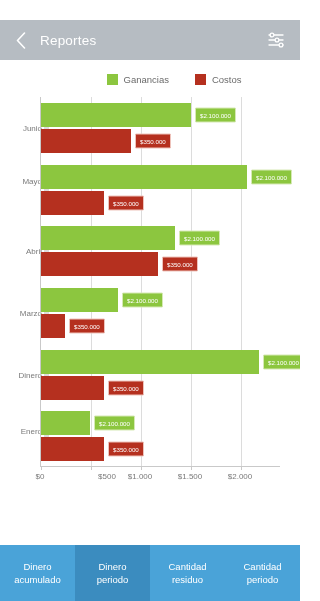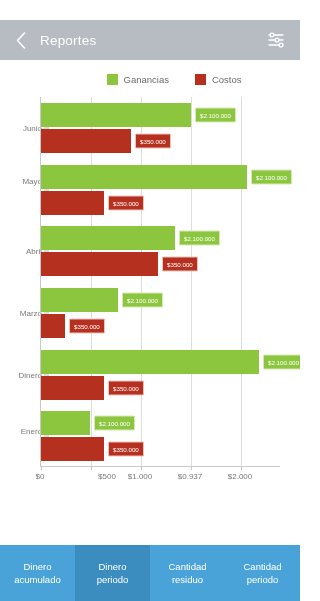--- a/index.html
+++ b/index.html
@@ -192,21 +192,21 @@
           <div class="bar-label red" style="left: 67px; top: 290.5px; background: rgb(181, 48, 31);">$350.000</div>
           <div class="bar green" style="top: 314.167px; width: 49px; background: rgb(140, 198, 63);"></div>
           <div class="bar-label green" style="left: 53px; top: 326.167px; background: rgb(140, 198, 63);">$2.100.000</div>
           <div class="bar red" style="top: 340.167px; width: 63px; background: rgb(181, 48, 31);"></div>
           <div class="bar-label red" style="left: 67px; top: 352.167px; background: rgb(181, 48, 31);">$350.000</div>
         </div>
       <div class="xlabels" id="xlabels">
           <div class="xlabel" style="left: 0px;">$0</div>
           <div class="xlabel" style="left: 46px; margin-left: 21px;">$500</div>
           <div class="xlabel" style="left: 100px;">$1.000</div>
-          <div class="xlabel" style="left: 150px;">$0.937</div>
+          <div class="xlabel" style="left: 150px;">$1.500</div>
           <div class="xlabel" style="left: 200px;">$2.000</div>
         </div>
     </div>
 
   </div>
 
   <div class="tabbar" id="tabbar" style="background: rgb(74, 163, 216);">
       <div class="tab">
         <span>Dinero</span>
         <span>acumulado</span>

